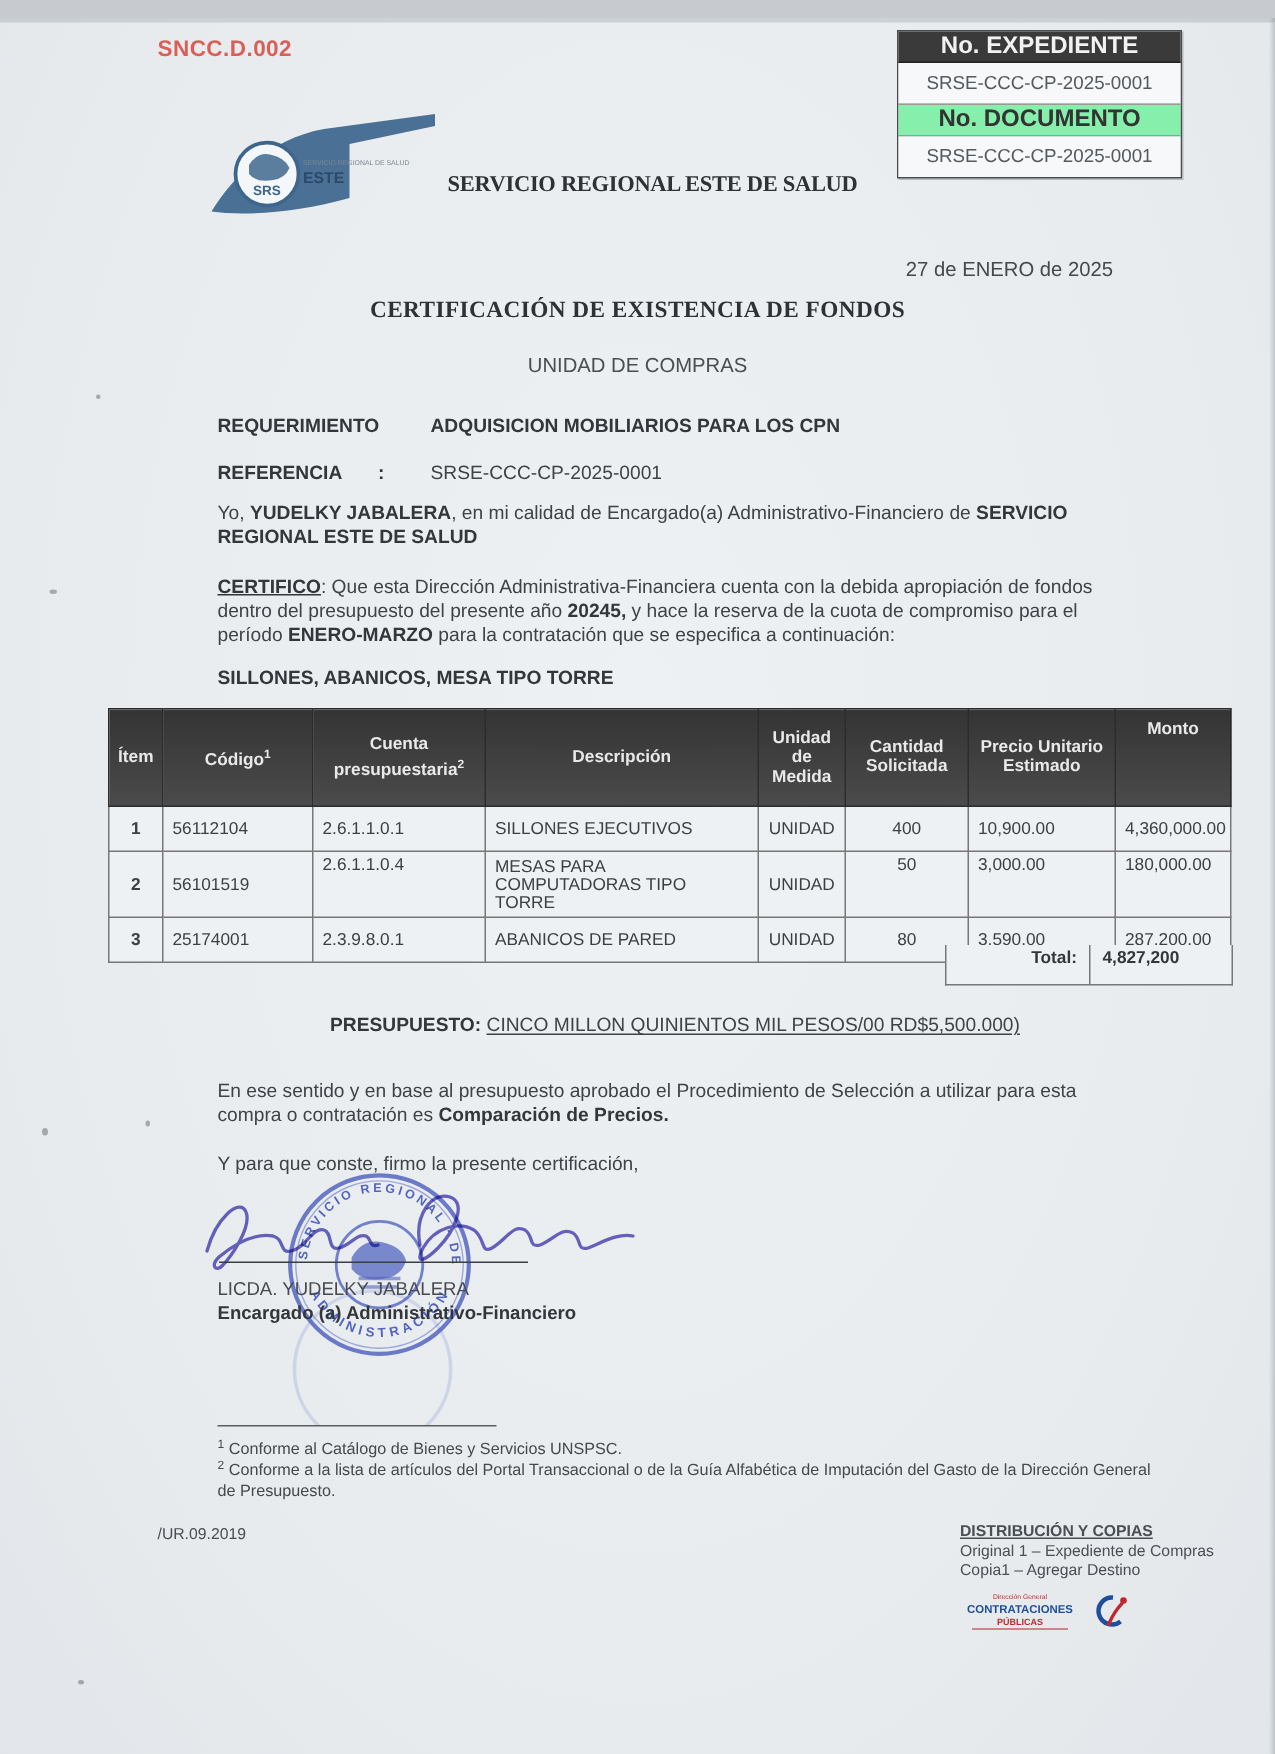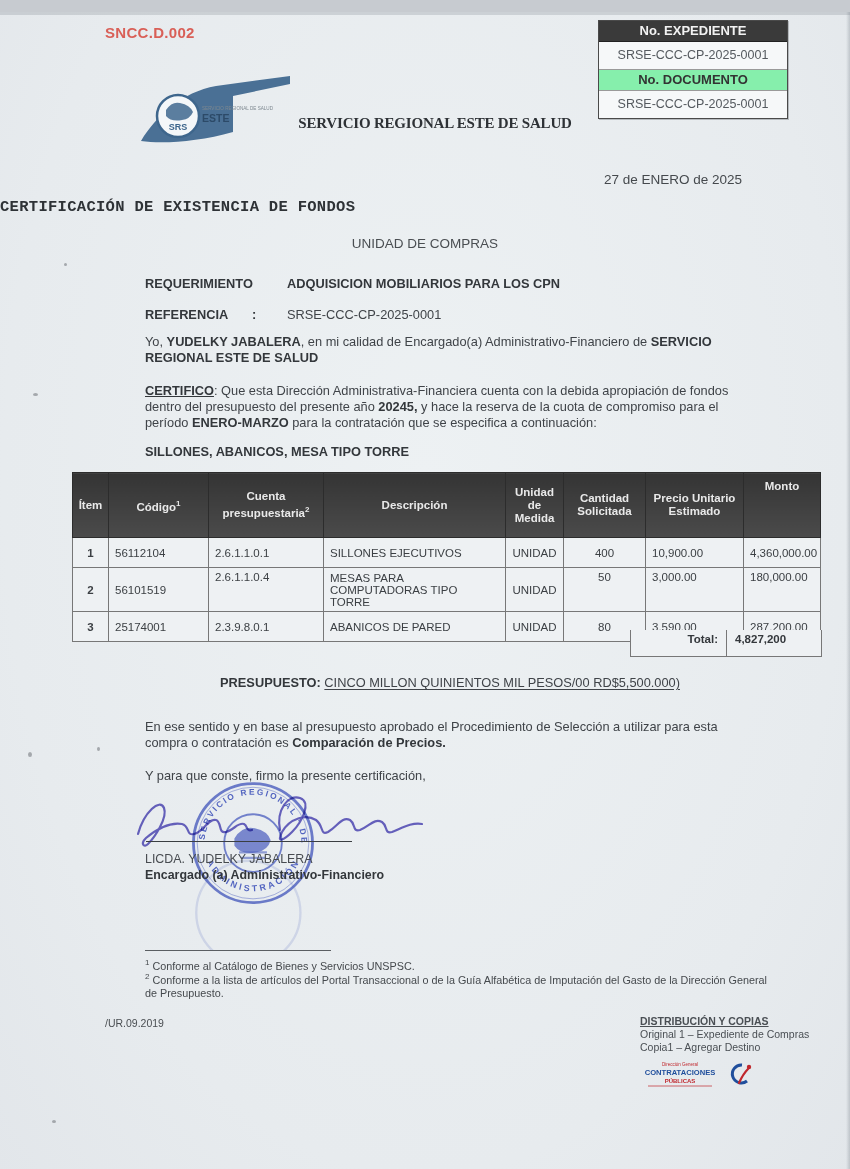--- a/index.html
+++ b/index.html
@@ -9,30 +9,30 @@
     background:#e9edf0;
     background-image:radial-gradient(ellipse at 50% 40%, #edf1f3 0%, #e7ebee 70%, #e2e6ea 100%);
     color:#3f4348;
   }
   .abs{position:absolute;}
   .b{font-weight:bold;color:#33373b;}
   
   .form-code{left:105px;top:12px;font-size:15px;font-weight:bold;color:#d95f57;letter-spacing:.3px;}
   
   .case-box{left:598px;top:8px;width:188px;border:1px solid #4a4a4a;background:#f4f6f7;box-shadow:1px 1px 0 rgba(90,95,100,.35);}
-  .case-box .hdr{height:20px;line-height:20px;text-align:center;font-size:13px;font-weight:bold;}
+  .case-box .hdr{height:20px;line-height:20px;text-align:center;font-size:16px;font-weight:bold;}
   .case-box .hdr.dark{background:#3a3a3a;color:#f2f2f2;border-bottom:1px solid #222;}
   .case-box .hdr.lite{background:#86efac;color:#333;border-top:1px solid #9a9a9a;border-bottom:1px solid #9a9a9a;}
   .case-box .val{height:27px;line-height:27px;text-align:center;font-size:12.5px;color:#555a5f;background:#f6f8f9;}
   
   .srs-logo{left:138px;top:62px;width:155px;height:72px;}
   .org-name{left:230px;top:103px;width:410px;text-align:center;font-family:"Liberation Serif",serif;font-size:15px;font-weight:bold;color:#2e3236;letter-spacing:-.2px;}
   
   .date-line{top:160px;right:108px;font-size:13.5px;color:#45494d;}
-  .doc-title{left:0;top:186px;width:850px;font-family:Liberation Mono, monospace;font-size:15.5px;font-weight:bold;color:#2e3236;letter-spacing:.3px;}
+  .doc-title{left:0;top:186px;width:850px;text-align:center;font-family:Liberation Serif, serif;font-size:15.5px;font-weight:bold;color:#2e3236;letter-spacing:.3px;}
   .doc-subtitle{left:0;top:224px;width:850px;text-align:center;font-size:13.5px;color:#4a4e52;}
   
   .line-req{left:145px;top:264px;font-size:12.8px;display:flex;}
   .line-ref{left:145px;top:295px;font-size:12.8px;display:flex;}
   .lbl-w{width:142px;}
   .ref-lbl{width:107px;}
   .ref-colon{width:35px;}
   .para{left:145px;font-size:12.8px;line-height:15.8px;color:#3f4348;}
   .intro{top:322px;width:612px;}
   .certify{top:371px;width:612px;}

